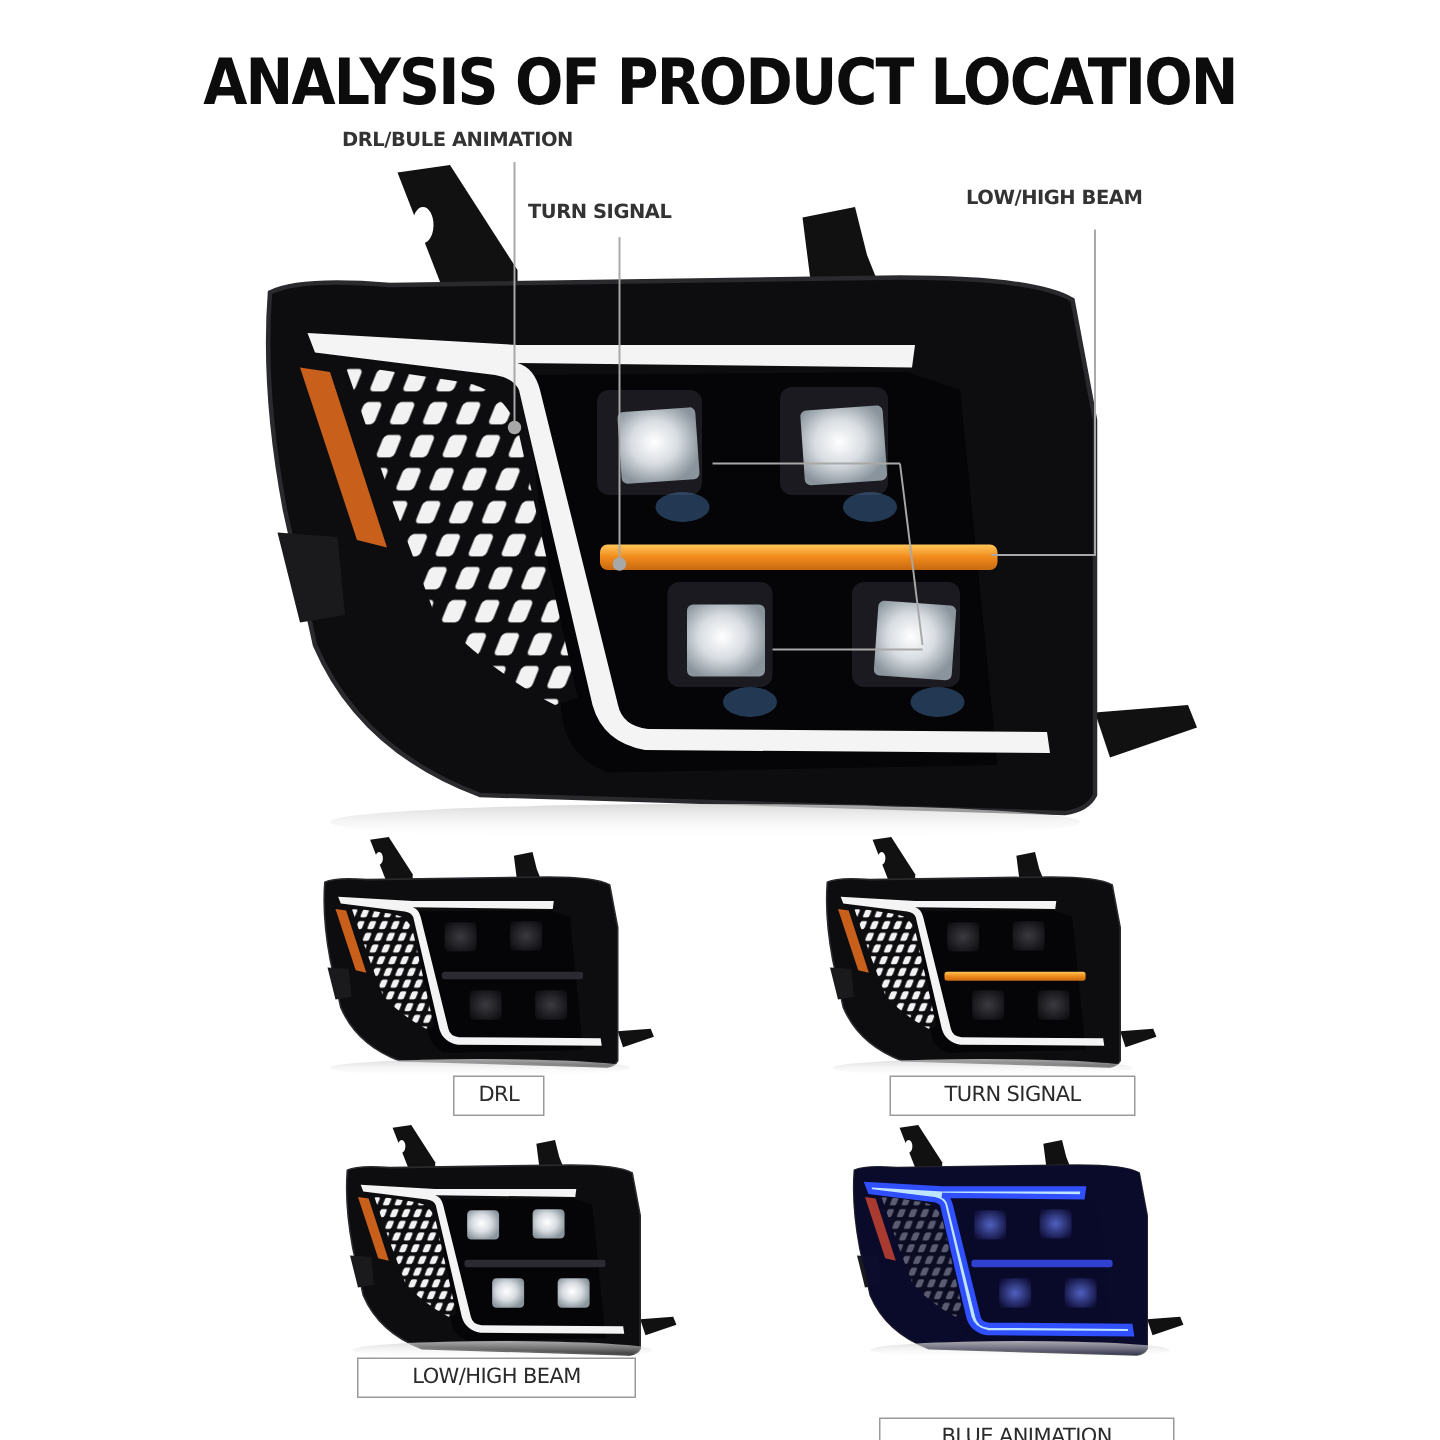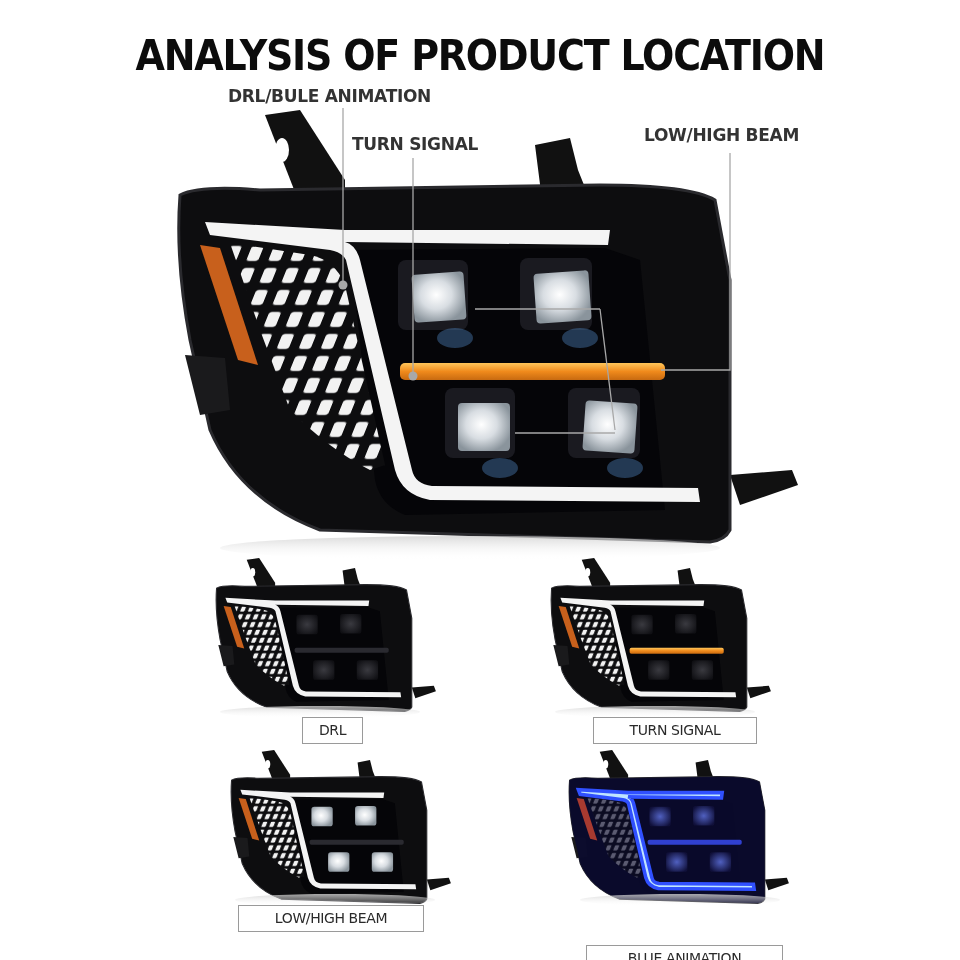--- a/index.html
+++ b/index.html
@@ -2,21 +2,21 @@
 <html><head>
 <meta charset="utf-8">
 <style>
   html, body { margin: 0; padding: 0; background: #ffffff; }
   body { width: 960px; height: 960px; position: relative; overflow: hidden;
          font-family: "DejaVu Sans", "Liberation Sans", sans-serif; }
   .title { position: absolute; left: 0; top: 33px; width: 960px; text-align: center;
            font-family: "DejaVu Sans", sans-serif; font-weight: bold; font-size: 38px;
            letter-spacing: -1.2px; color: #0c0c0c; transform: scaleY(1.12); }
   .callout-label { position: absolute; font-family: "DejaVu Sans", sans-serif; font-weight: bold;
-                   font-size: 17px; color: #333333; letter-spacing: -0.3px; white-space: nowrap; }
+                   font-size: 13px; color: #333333; letter-spacing: -0.3px; white-space: nowrap; }
   .svg-layer { position: absolute; left: 0; top: 0; }
   .mode-label { position: absolute; height: 27px; border: 1.5px solid #9a9a9a; background: #fff;
                 box-sizing: border-box; font-family: "DejaVu Sans", sans-serif; font-size: 14px;
                 color: #2a2a2a; text-align: center; line-height: 25px; letter-spacing: -0.4px; white-space: nowrap; }
 </style>
 </head>
 <body>
 
 <div class="title">ANALYSIS OF PRODUCT LOCATION</div>
 

